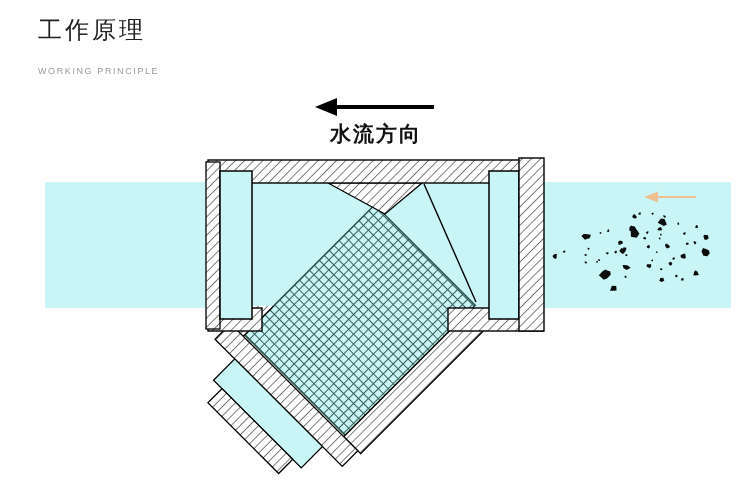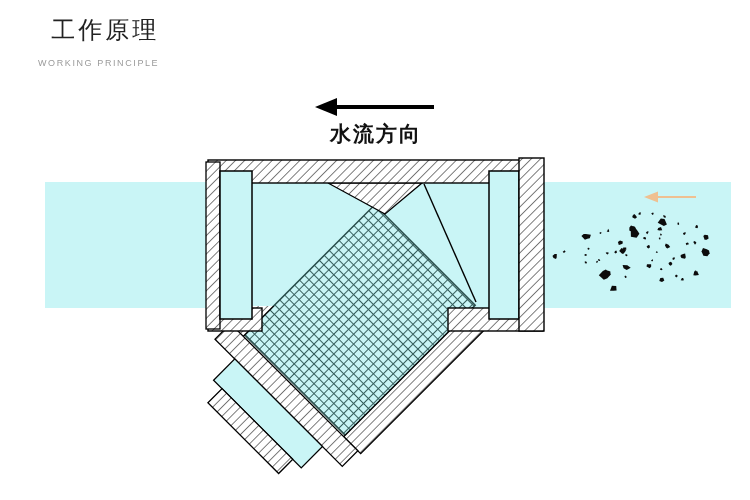--- a/index.html
+++ b/index.html
@@ -1,20 +1,20 @@
 <!DOCTYPE html>
 <html><head>
 <meta charset="utf-8">
 <style>
   html,body{margin:0;padding:0;background:#ffffff;}
   .page{position:relative;width:750px;height:500px;background:#ffffff;overflow:hidden;
         font-family:"Liberation Sans",sans-serif;}
-  .title-block{position:absolute;left:38px;top:16px;text-align:right;}
+  .title-block{position:absolute;left:38px;top:16px;}
   .title-zh{font-size:24px;color:#222222;letter-spacing:3px;font-weight:500;line-height:1.2;}
-  .title-en{font-size:9px;color:#9a9a9a;letter-spacing:1.6px;margin-top:13px;}
+  .title-en{font-size:9px;color:#9a9a9a;letter-spacing:1.6px;margin-top:21px;}
   svg.diagram{position:absolute;left:0;top:0;}
 </style>
 </head>
 <body>
 
 <div class="page">
 
   <div class="title-block">
     <div class="title-zh">工作原理</div>
     <div class="title-en">WORKING PRINCIPLE</div>

